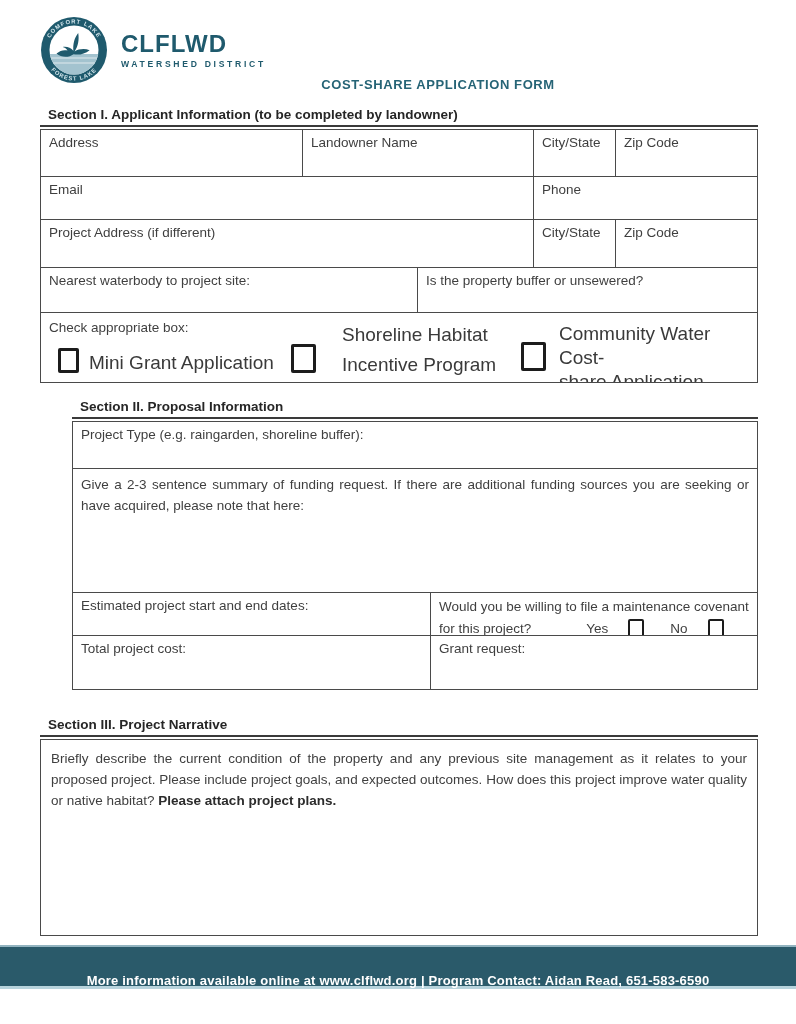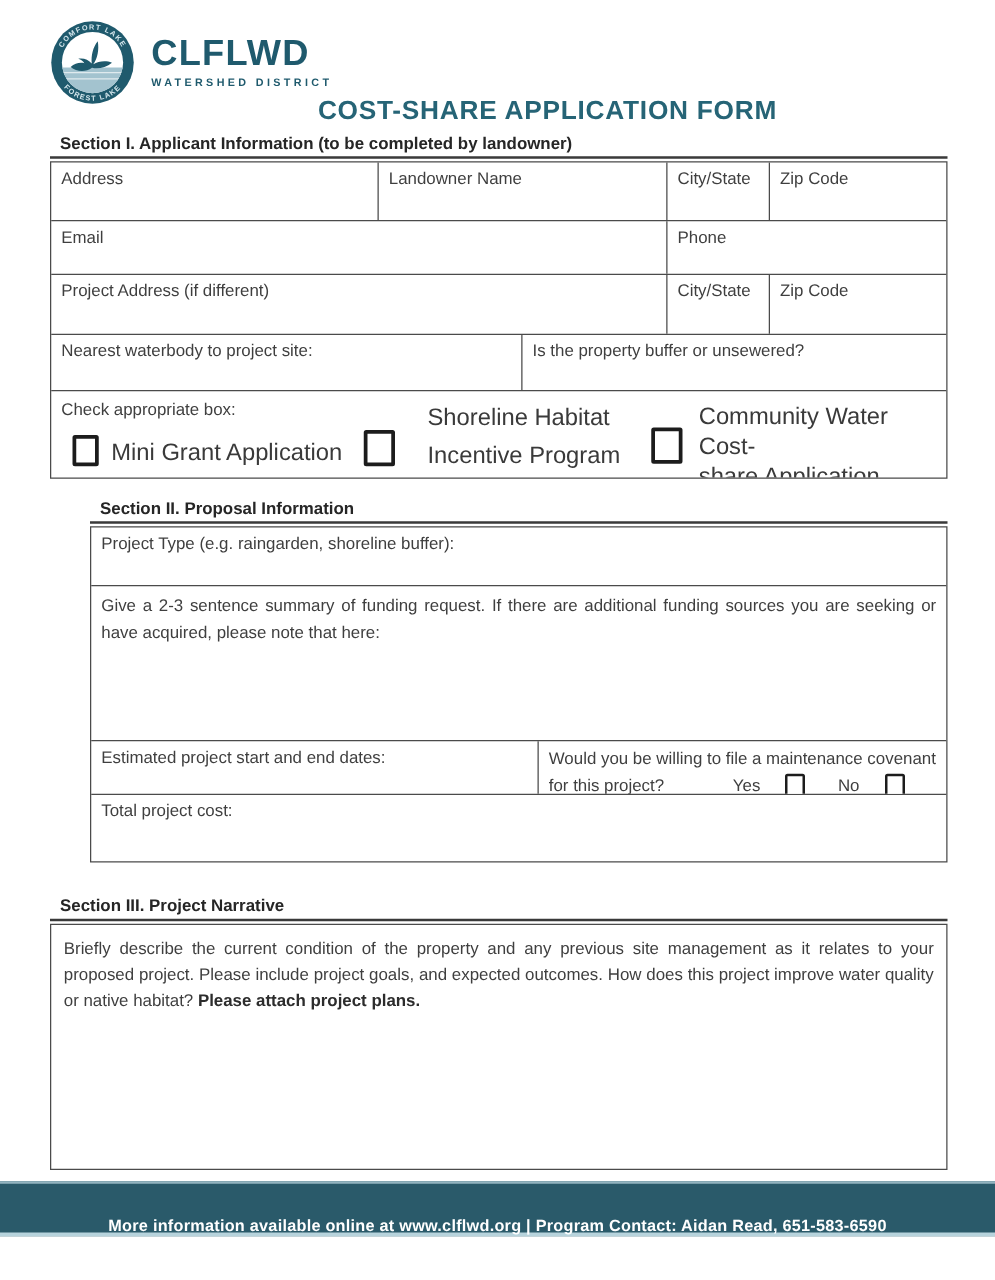--- a/index.html
+++ b/index.html
@@ -8,25 +8,25 @@
 
   
   .logo-row{position:absolute;top:16px;left:40px;display:flex;align-items:center;gap:13px;}
   .badge svg{display:block;}
   .badge-ring{fill:var(--teal);}
   .badge-inner{fill:#ffffff;}
   .badge-water{fill:#a3c3cf;}
   .badge-wave{stroke:#ffffff;stroke-width:1;opacity:.65;fill:none;}
   .badge-bird{fill:var(--teal);}
   .ring-text{fill:#d4e6ec;font-family:"Liberation Sans",sans-serif;font-size:5.8px;font-weight:bold;letter-spacing:1px;}
-  .brand-acronym{font-size:29px;font-weight:bold;color:var(--teal);letter-spacing:1px;line-height:1;}
+  .brand-acronym{font-size:24px;font-weight:bold;color:var(--teal);letter-spacing:1px;line-height:1;}
   .brand-subtitle{font-size:8.6px;font-weight:bold;color:var(--teal);letter-spacing:2.7px;margin-top:3px;}
 
   .page-title{position:absolute;top:77px;left:80px;right:0;text-align:center;
-              font-size:21px;font-weight:bold;letter-spacing:.6px;color:var(--title);}
+              font-size:13px;font-weight:bold;letter-spacing:.6px;color:var(--title);}
 
   
   .section{position:absolute;left:40px;width:718px;box-sizing:border-box;}
   .sec1{top:107px;} .sec2{top:399px;padding-left:32px;} .sec3{top:717px;}
   .sec-heading{font-size:13.5px;font-weight:bold;color:#262626;padding:0 0 3px 8px;
                border-bottom:2px solid #3a3a3a;margin-bottom:2px;}
 
   
   .tbl{border:1.5px solid var(--border);box-sizing:border-box;}
   .tr{display:flex;border-bottom:1.5px solid var(--border);box-sizing:border-box;}
@@ -176,20 +176,22 @@
             <span class="yn-yes">Yes</span>
             <span class="ynbox yn-no"></span>
             <span class="yn-yes">No</span>
             <span class="ynbox"></span>
           </div>
         </div>
       </div>
       <div class="tr" style="height:53px;">
         <div class="td" style="width:358px;">
           <span>Total project cost:</span></div>
+        <div class="td">
+          <span>Grant request:</span></div>
       </div>
     </div>
   </div>
 
   <div class="section sec3">
     <div class="sec-heading">Section III. Project Narrative</div>
     <div class="narrative-box">
       <span>Briefly describe the current condition of the property and any previous site management as it relates to your proposed project. Please include project goals, and expected outcomes. How does this project improve water quality or native habitat? </span><b>Please attach project plans.</b>
     </div>
   </div>

